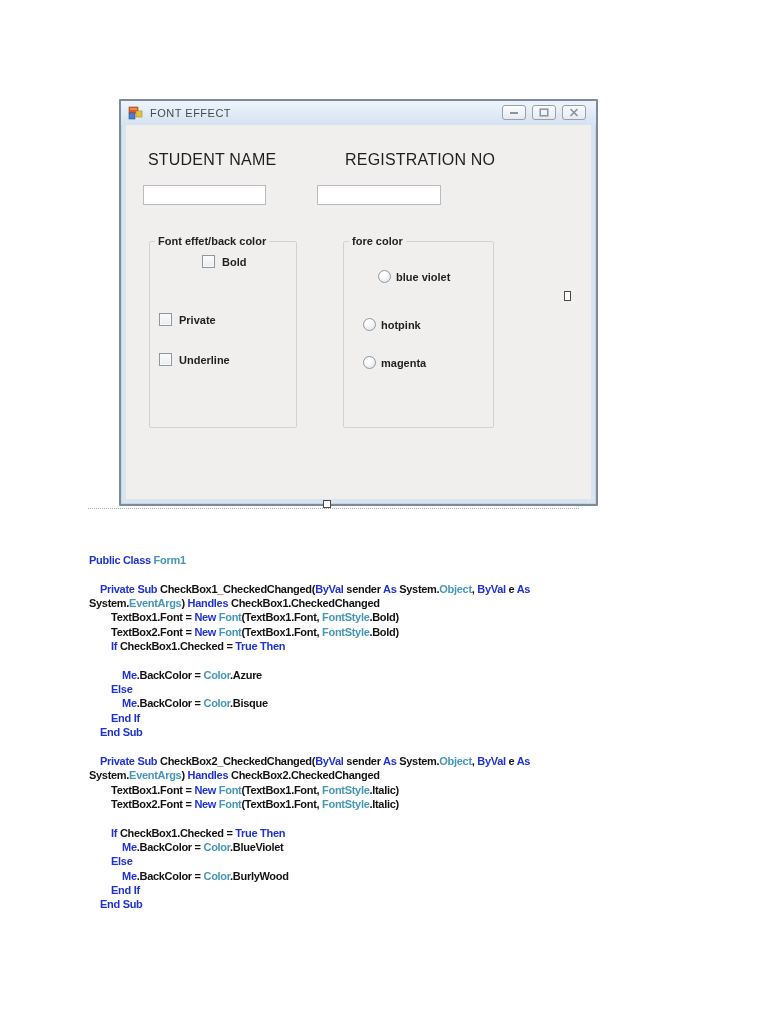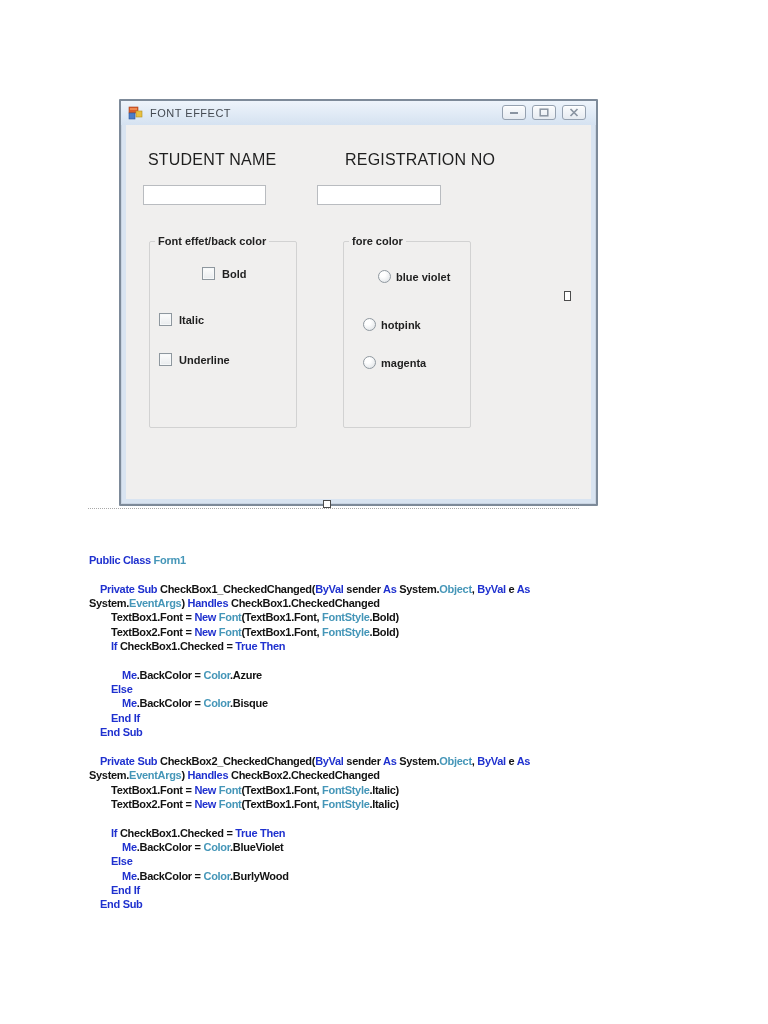--- a/index.html
+++ b/index.html
@@ -91,35 +91,35 @@
   <div class="client">
 
     <span class="fld-label" style="left:22px; top:26px;">STUDENT NAME</span>
     <span class="fld-label" style="left:219px; top:26px;">REGISTRATION NO</span>
 
     <input class="textbox" style="left: 17px; top: 60px; width: 123px;" type="text" value="">
     <input class="textbox" style="left: 191px; top: 60px; width: 124px;" type="text" value="">
 
     <div class="groupbox" style="left:23px; top:116px; width:148px; height:187px;">
       <span class="gb-title">Font effet/back color</span>
-      <div class="ctl-row" style="left:9px; top:25px;padding-left:43px;">
+      <div class="ctl-row" style="left:9px; top:13px;padding-left:43px;">
         <span class="checkbox"></span>
         <span class="ctl-label">Bold</span>
       </div>
       <div class="ctl-row" style="left:9px; top:71px;">
         <span class="checkbox"></span>
-        <span class="ctl-label">Italic</span>
+        <span class="ctl-label">Private</span>
       </div>
       <div class="ctl-row" style="left:9px; top:111px;">
         <span class="checkbox"></span>
         <span class="ctl-label">Underline</span>
       </div>
     </div>
 
-    <div class="groupbox" style="left:217px; top:116px; width:128px; height:187px;">
+    <div class="groupbox" style="left:217px; top:116px; width:151px; height:187px;">
       <span class="gb-title">fore color</span>
       <div class="ctl-row" style="left:34px; top:28px;text-align:center;">
         <span class="radio"></span>
         <span class="ctl-label">blue violet</span>
       </div>
       <div class="ctl-row" style="left:19px; top:76px;justify-content:flex-end;">
         <span class="radio"></span>
         <span class="ctl-label">hotpink</span>
       </div>
       <div class="ctl-row" style="left:19px; top:114px;">

